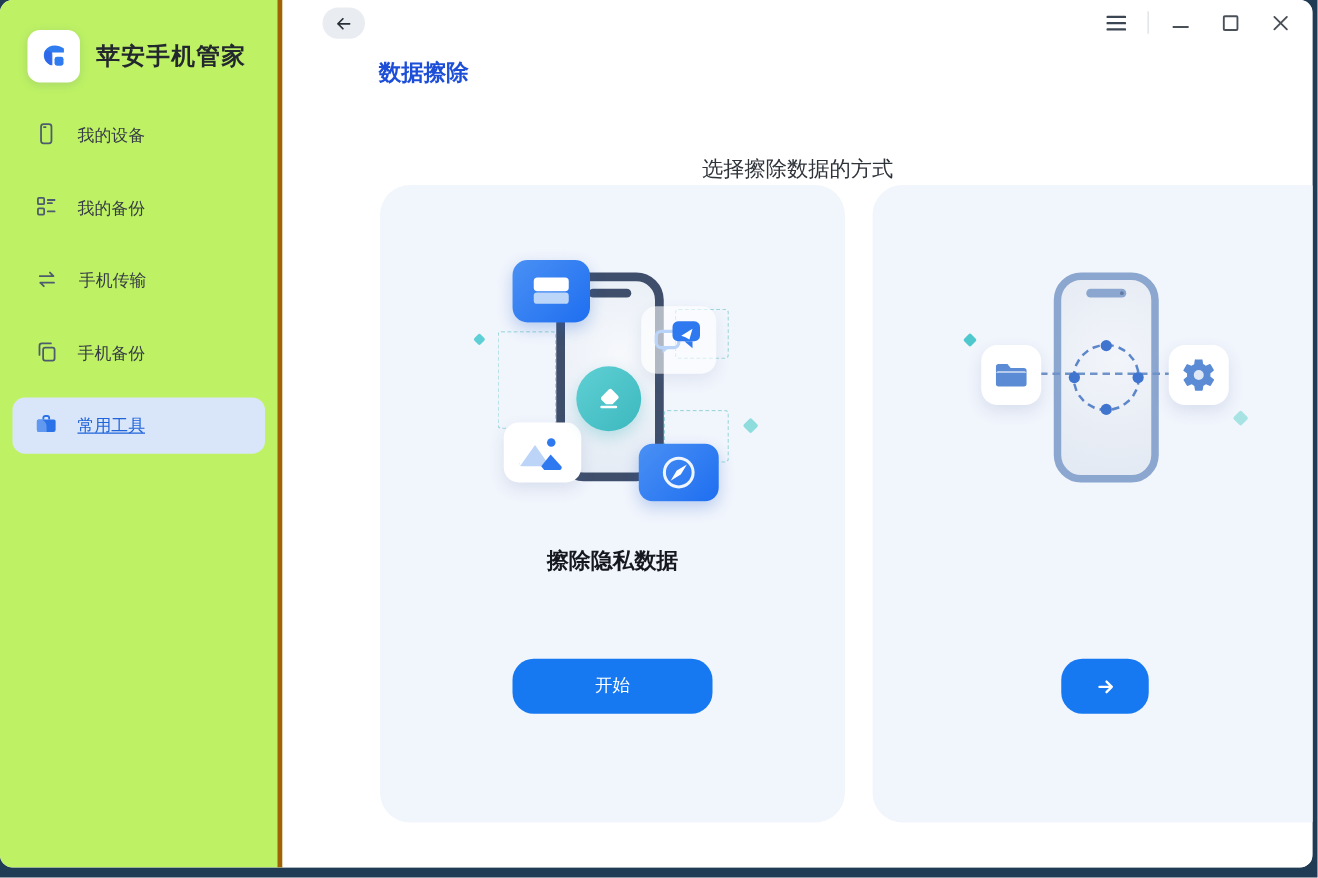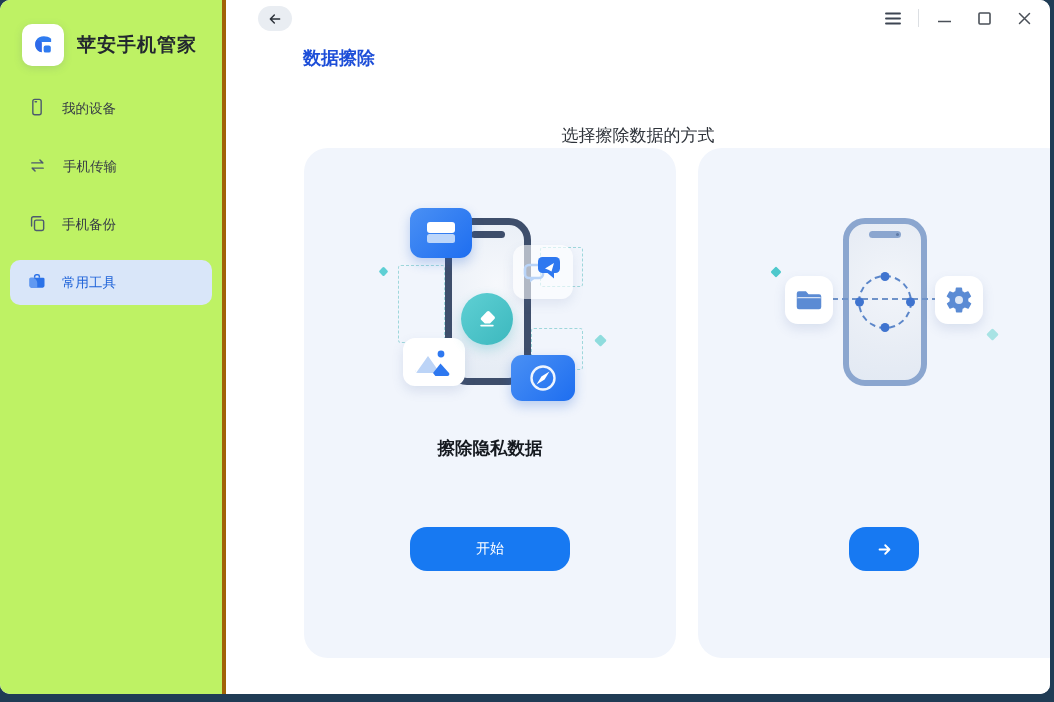--- a/index.html
+++ b/index.html
@@ -9,21 +9,21 @@
   .window { position:absolute; left:0; top:0; width:1050px; height:694px; background:#ffffff; border-radius:10px; overflow:hidden; }
 
   
   .sidebar { position:absolute; left:0; top:0; width:226px; height:100%; background:#bef264; border-right:4px solid #a16207; }
   .brand { display:flex; align-items:center; gap:13px; padding:24px 0 0 22px; }
   .brand-logo { width:42px; height:42px; background:#fff; border-radius:10px; box-shadow:0 2px 8px rgba(70,95,140,.18); display:flex; align-items:center; justify-content:center; flex:0 0 auto; }
   .brand-title { font-size:19px; font-weight:bold; color:#23282f; letter-spacing:1px; white-space:nowrap; }
   .nav { margin-top:20px; }
   .nav-item { height:45px; margin:0 10px 13px 10px; border-radius:10px; display:flex; align-items:center; gap:15px; padding-left:17px; font-size:13.5px; color:#363c45; cursor:pointer; }
   .nav-item svg { flex:0 0 auto; }
-  .nav-item.selected { background:#d9e6f9; color:#2064d9; margin-top:6px; }
+  .nav-item.selected { background:#d9e6f9; color:#2064d9; margin-top:6px;text-decoration:underline; }
 
   
   .main { position:absolute; left:226px; top:0; right:0; bottom:0; background:#fff; }
   .back-btn { position:absolute; left:32px; top:6px; width:34px; height:25px; border-radius:13px; background:#e9edf2; display:flex; align-items:center; justify-content:center; cursor:pointer; }
   .page-title { position:absolute; left:29px; top:46px; font-size:18px; font-weight:bold; color:#1d4ed8;margin-left:48px; }
   .heading { position:absolute; top:98px; left:0; width:824px; text-align:center; font-size:17px; color:#2e333a;margin-top:26px; }
 
   .cards { position:absolute; left:30px; top:148px; display:flex; gap:22px;padding-left:48px; }
   .card { width:372px; height:510px; background:#f1f5fc; border-radius:24px; position:relative; cursor:pointer; }
   .card-title { position:absolute; top:288px; left:0; width:100%; text-align:center; font-size:17.5px; font-weight:bold; color:#15191f; }
@@ -89,20 +89,30 @@
         <span>
           <svg width="20" height="20" viewBox="0 0 24 24" fill="none" stroke="#4d5b6e" stroke-width="1.7" stroke-linecap="round">
             <rect x="7" y="2.8" width="10" height="18.4" rx="2.4"></rect>
               <path d="M9.8 5.6h1.6"></path>
           </svg>
         </span>
         <span>我的设备</span>
       </div>
 
 
+      <div class="nav-item">
+        <span>
+          <svg width="20" height="20" viewBox="0 0 24 24" fill="none" stroke="#4d5b6e" stroke-width="1.7" stroke-linecap="round">
+            <rect x="4" y="4" width="6" height="6" rx="1"></rect>
+              <rect x="4" y="14" width="6" height="6" rx="1"></rect>
+            <path d="M13.5 6h6.5M13.5 9h4M13.5 17h6.5"></path>
+          </svg>
+        </span>
+        <span>我的备份</span>
+      </div>
 
       <div class="nav-item">
         <span>
           <svg width="21" height="21" viewBox="0 0 24 24" fill="none" stroke="#4d5b6e" stroke-width="1.7" stroke-linecap="round" stroke-linejoin="round">
             <path d="M5.5 9h12.5M14.8 5.8 18 9M18.5 15H6M9.2 18.2 6 15"></path>
           </svg>
         </span>
         <span>手机传输</span>
       </div>
 

